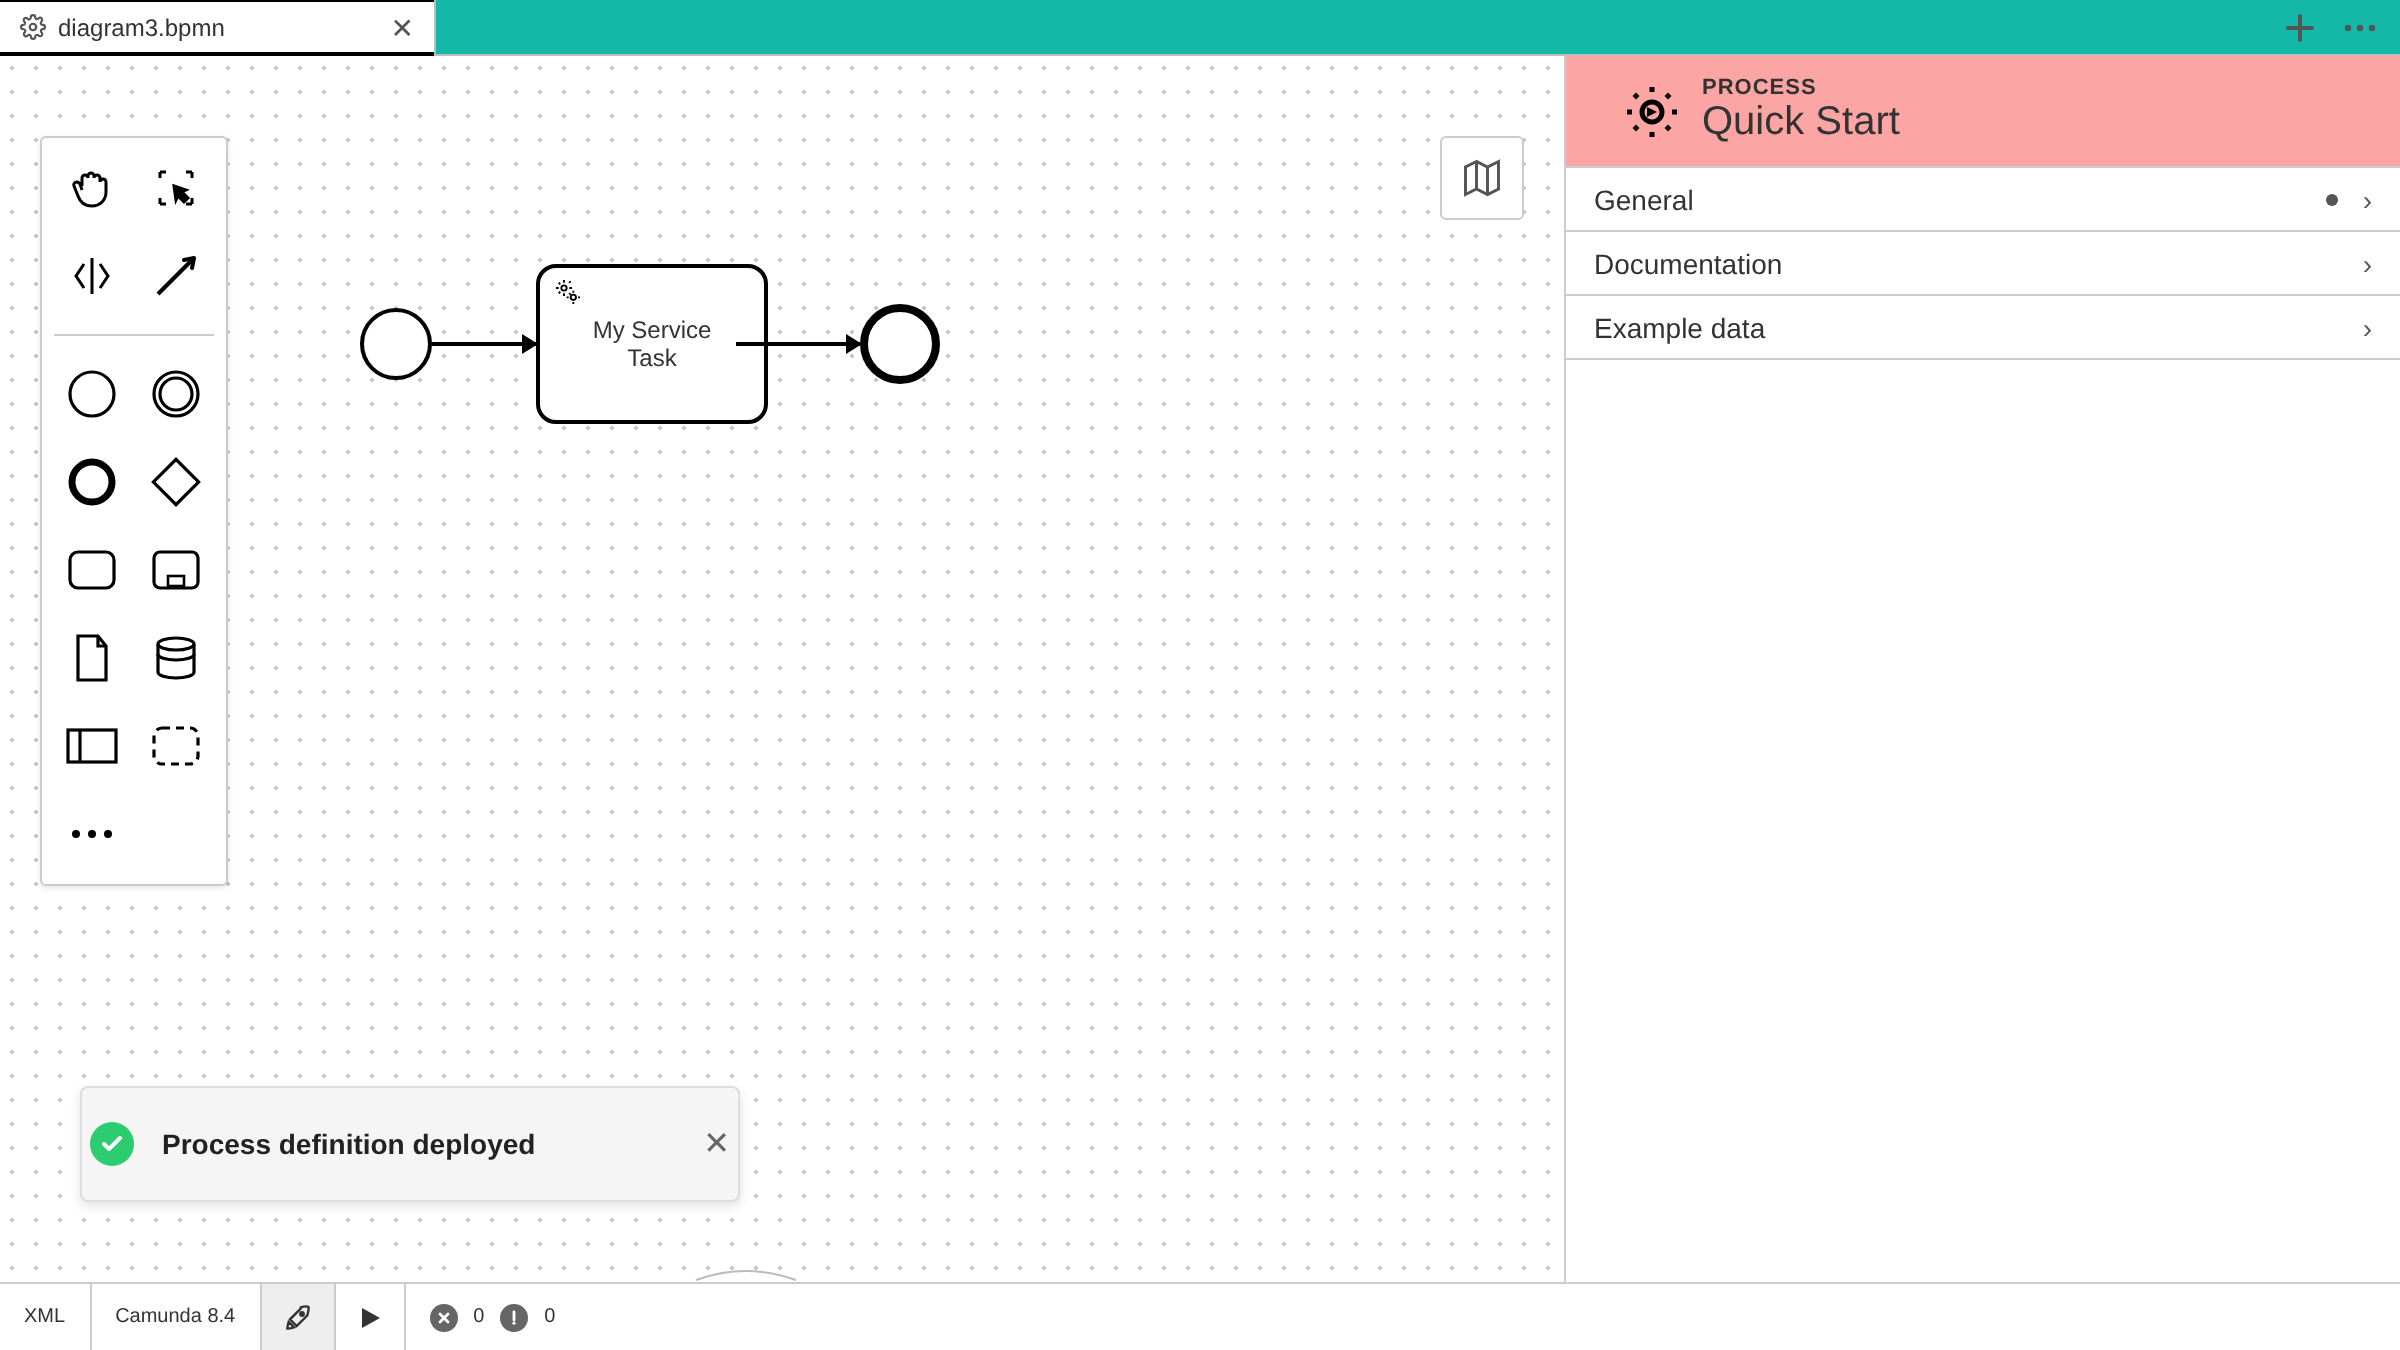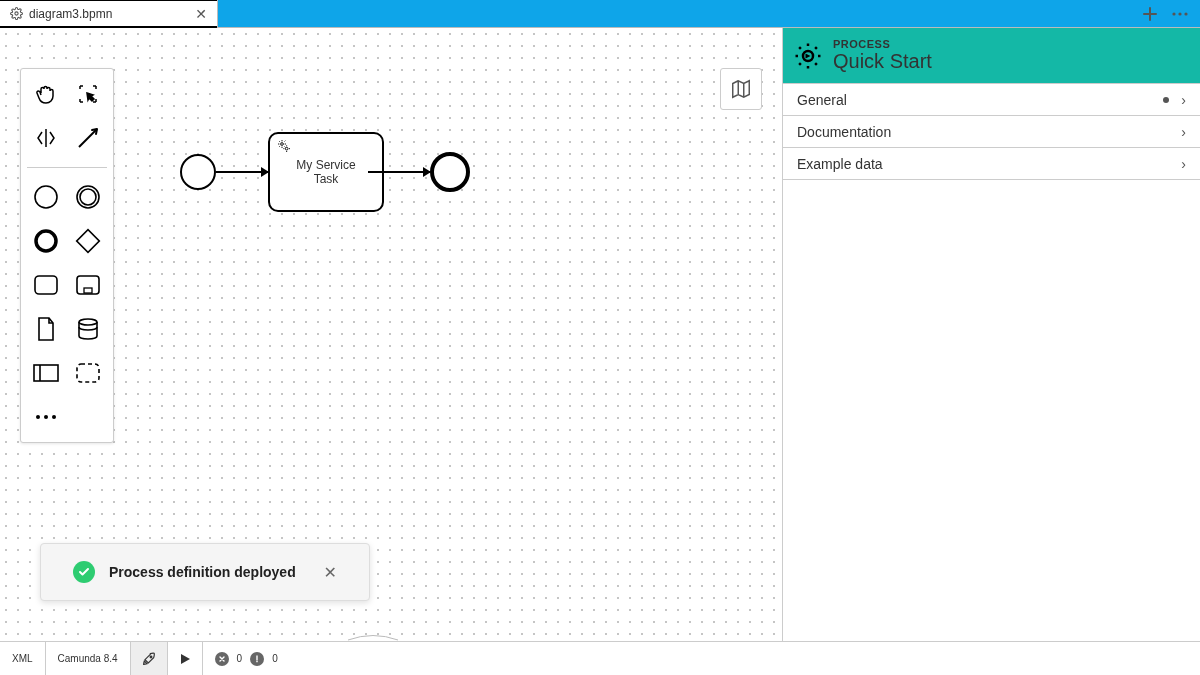--- a/index.html
+++ b/index.html
@@ -10,21 +10,21 @@
     width: 1200px;
     height: 675px;
     overflow: hidden;
     background: #fff;
     display: flex;
     flex-direction: column;
   }
   
   .tabbar {
     height: 28px;
-    background: #0ea5e9;
+    background: #14b8a6;
     display: flex;
     align-items: stretch;
     border-bottom: 1px solid #bbb;
   }
   .tab {
     display: flex;
     align-items: center;
     gap: 6px;
     padding: 0 10px;
     background: #fff;
@@ -166,42 +166,42 @@
     position:absolute;
     left:40px; bottom:40px;
     width:330px;
     height:58px;
     background:#f5f5f5;
     border:1px solid #ddd;
     border-radius:4px;
     box-shadow:0 2px 6px rgba(0,0,0,0.12);
     display:flex;
     align-items:center;
-    padding:0 32px;
+    padding:0 4px;
     gap:14px;
   }
   .toast .check {
     width:22px; height:22px;
     border-radius:50%;
     background:#2ecc71;
     display:flex; align-items:center; justify-content:center;
   }
   .toast .msg { font-weight:600; font-size:14px; color:#222; flex:1; }
   .toast .toast-close { color:#666; cursor:pointer; font-size:16px; }
   
   .props {
     width:418px;
     border-left:1px solid #ccc;
     background:#fff;
     display:flex;
     flex-direction:column;
   }
   .props-header {
-    background:#14b8a6;
-    padding:10px 10px;
+    background:#fca5a5;
+    padding:10px 28px;
     display:flex;
     align-items:center;
     gap:10px;
     border-bottom:1px solid #ccc;
   }
   .props-header .title small {
     font-size:11px;
     font-weight:700;
     letter-spacing:0.5px;
     color:#333;

